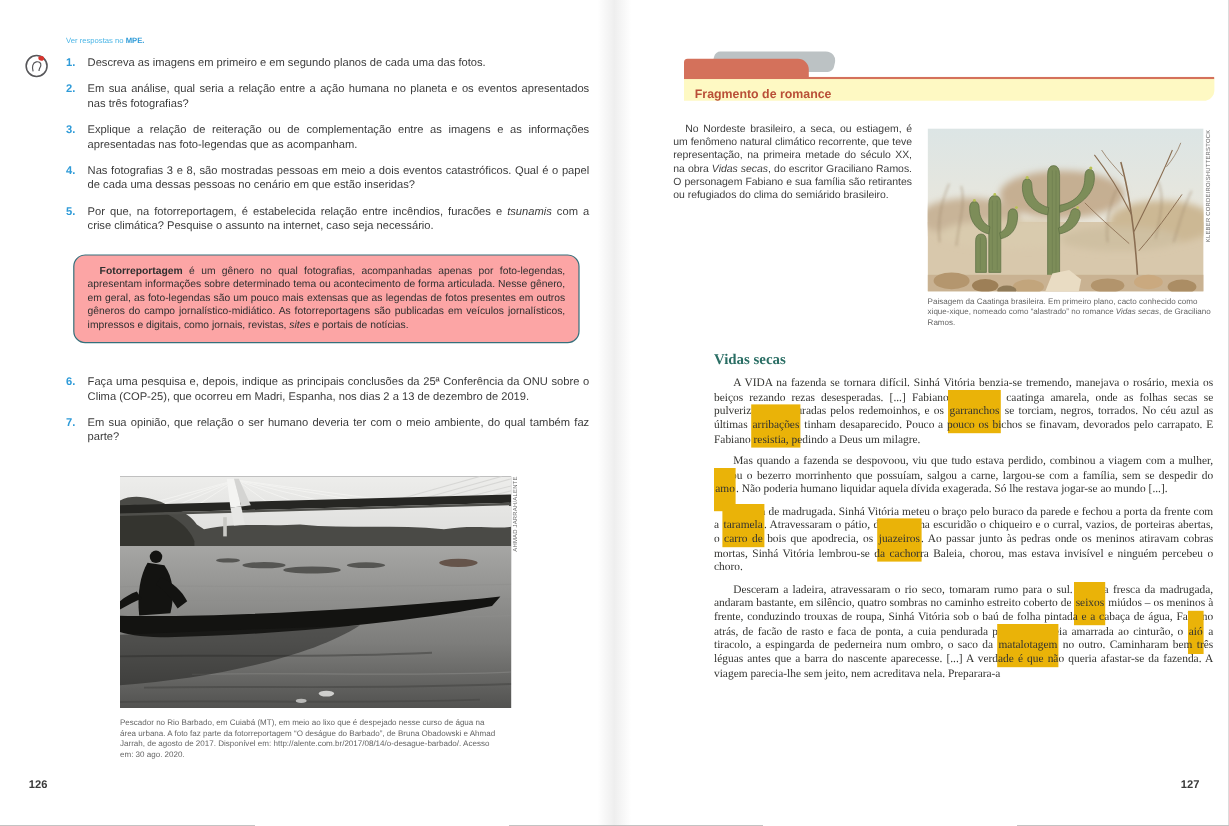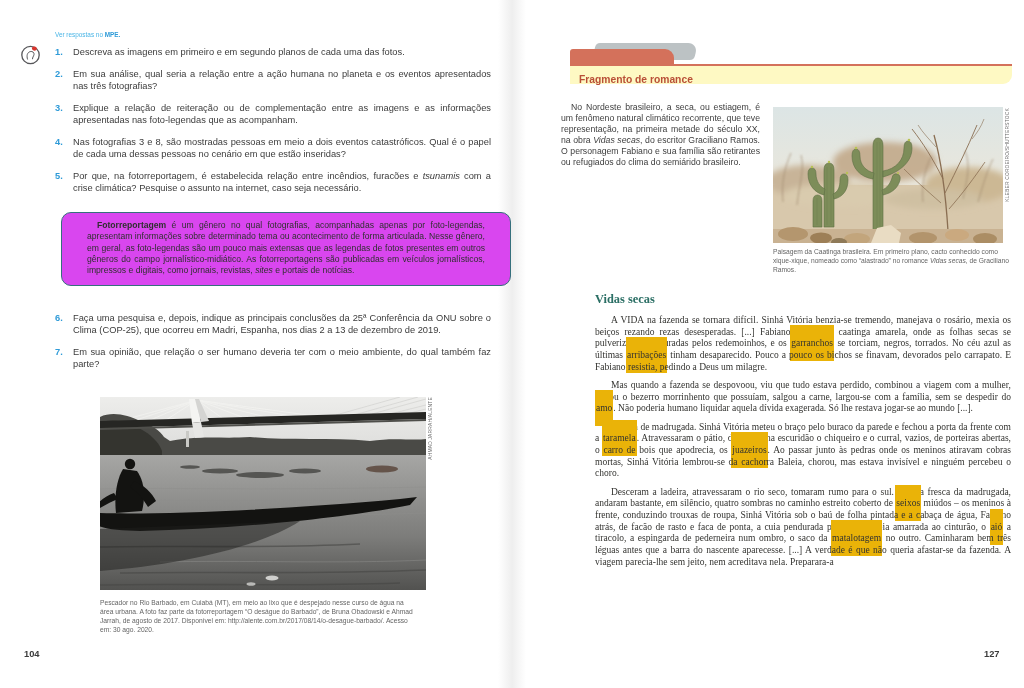--- a/index.html
+++ b/index.html
@@ -15,22 +15,22 @@
   .mpe-note{position:absolute;left:55px;top:31px;font-size:6.4px;color:#4ab5e6;}
   .mpe-note .b{color:#2f9bd8;}
   .activity-icon{position:absolute;left:20px;top:44px;width:21px;height:21px;}
   .questions{position:absolute;width:436px;}
   #questions1{left:55px;top:47px;}
   #questions2{left:55px;top:313px;}
   .q{display:flex;font-size:9.3px;line-height:11.7px;margin-bottom:10.6px;}
   .q-num{flex:none;width:18px;color:#2f9bd8;font-weight:bold;}
   .q-text{flex:1;text-align:justify;}
   .genre-box{position:absolute;left:61px;top:212px;width:398px;
-             background:#d946ef;border:1.6px solid #35707c;border-radius:10px;
-             padding:7px 25px 9px;font-size:8.6px;line-height:11.3px;text-align:justify;color:#2f2f2f;}
+             background:#fca5a5;border:1.6px solid #35707c;border-radius:10px;
+             padding:7px 11px 9px;font-size:8.6px;line-height:11.3px;text-align:justify;color:#2f2f2f;}
   .genre-box .inner{text-indent:10px;}
   .photo-left{position:absolute;left:100px;top:397px;width:326px;height:193px;background:#777;}
   .photo-left svg{display:block;}
   .v-credit{position:absolute;transform-origin:0 0;transform:rotate(-90deg) translateX(-100%);
             font-size:4.9px;color:#6a6a6a;letter-spacing:.2px;white-space:nowrap;}
   #credit-left{left:428px;top:397px;}
   #credit-right{left:1005px;top:108px;}
   .caption{font-size:6.7px;line-height:8.9px;color:#646464;text-align:left;}
   #caption-left{position:absolute;left:100px;top:599px;width:316px;}
   #caption-right{position:absolute;left:773px;top:248px;width:238px;}
@@ -189,21 +189,21 @@
       </g>
       <path d="M0,132 L200,124 C160,150 80,168 0,174 Z" fill="#1d1d1b" opacity="0.5"></path>
       <ellipse cx="172" cy="181" rx="6.5" ry="2.4" fill="#cfcfcd"></ellipse>
       <ellipse cx="151" cy="187" rx="4.5" ry="1.8" fill="#b9b9b7"></ellipse>
     </svg>
   </div>
   <div class="v-credit" id="credit-left">AHMAD JARRAH/ALENTE</div>
 
   <div class="caption" id="caption-left">Pescador no Rio Barbado, em Cuiabá (MT), em meio ao lixo que é despejado nesse curso de água na área urbana. A foto faz parte da fotorreportagem “O deságue do Barbado”, de Bruna Obadowski e Ahmad Jarrah, de agosto de 2017. Disponível em: http://alente.com.br/2017/08/14/o-desague-barbado/. Acesso em: 30 ago. 2020.</div>
 
-  <div class="pagenum" id="pagenum-left">104</div>
+  <div class="pagenum" id="pagenum-left">126</div>
 
   <div class="tab-shadow"></div>
   <div class="section-tab">HORA DA LEITURA</div>
   <div class="subtitle-bar">
     <span>Fragmento de romance</span>
   </div>
 
   <div class="intro">
     <p><span>No Nordeste brasileiro, a seca, ou estiagem, é um fenômeno natural climático recorrente, que teve representação, na primeira metade do século XX, na obra </span><span class="i">Vidas secas</span><span>, do escritor Graciliano Ramos. O personagem Fabiano e sua família são retirantes ou refugiados do clima do semiárido brasileiro.</span></p>
   </div>

